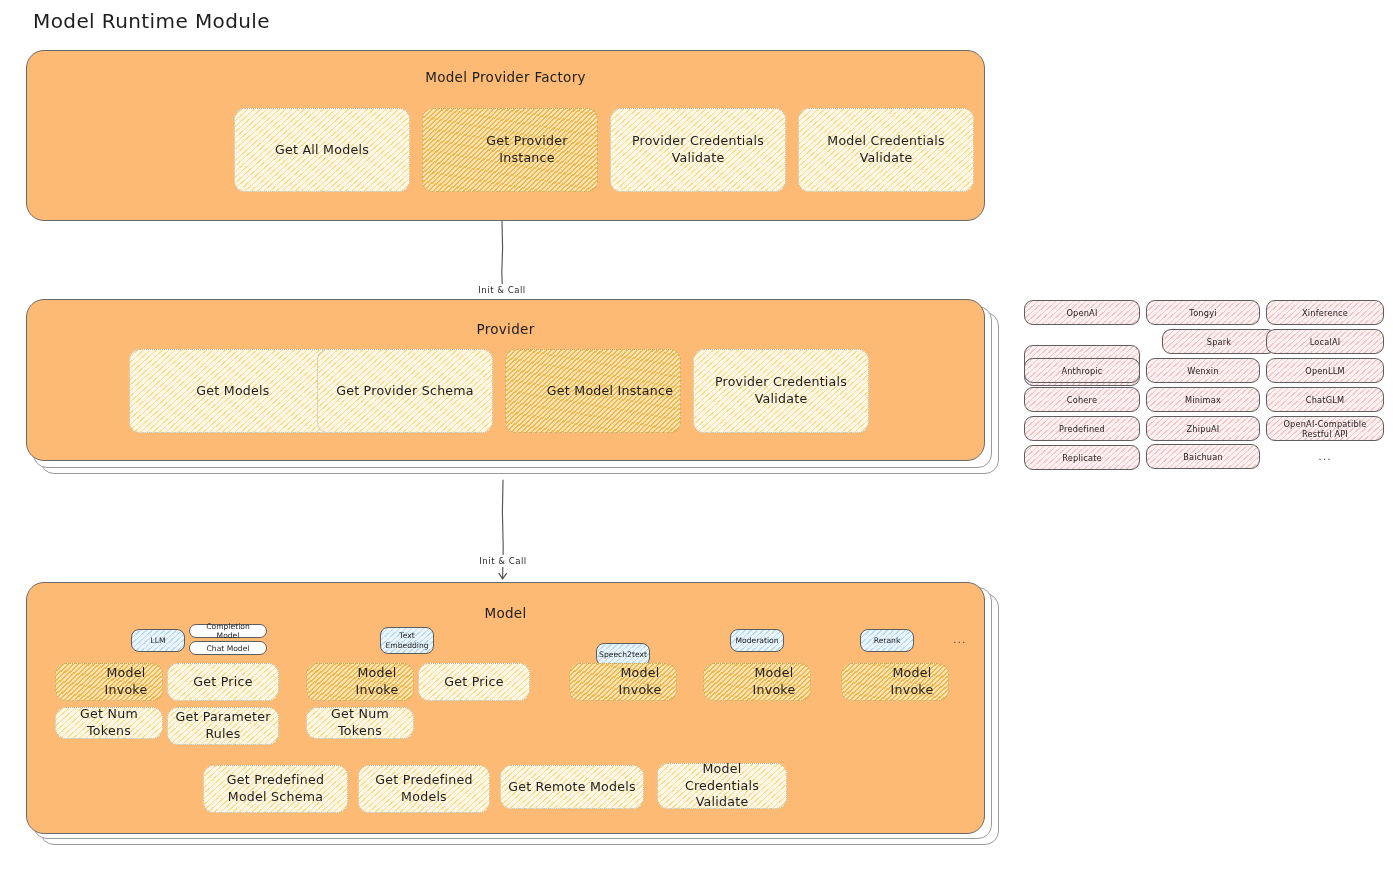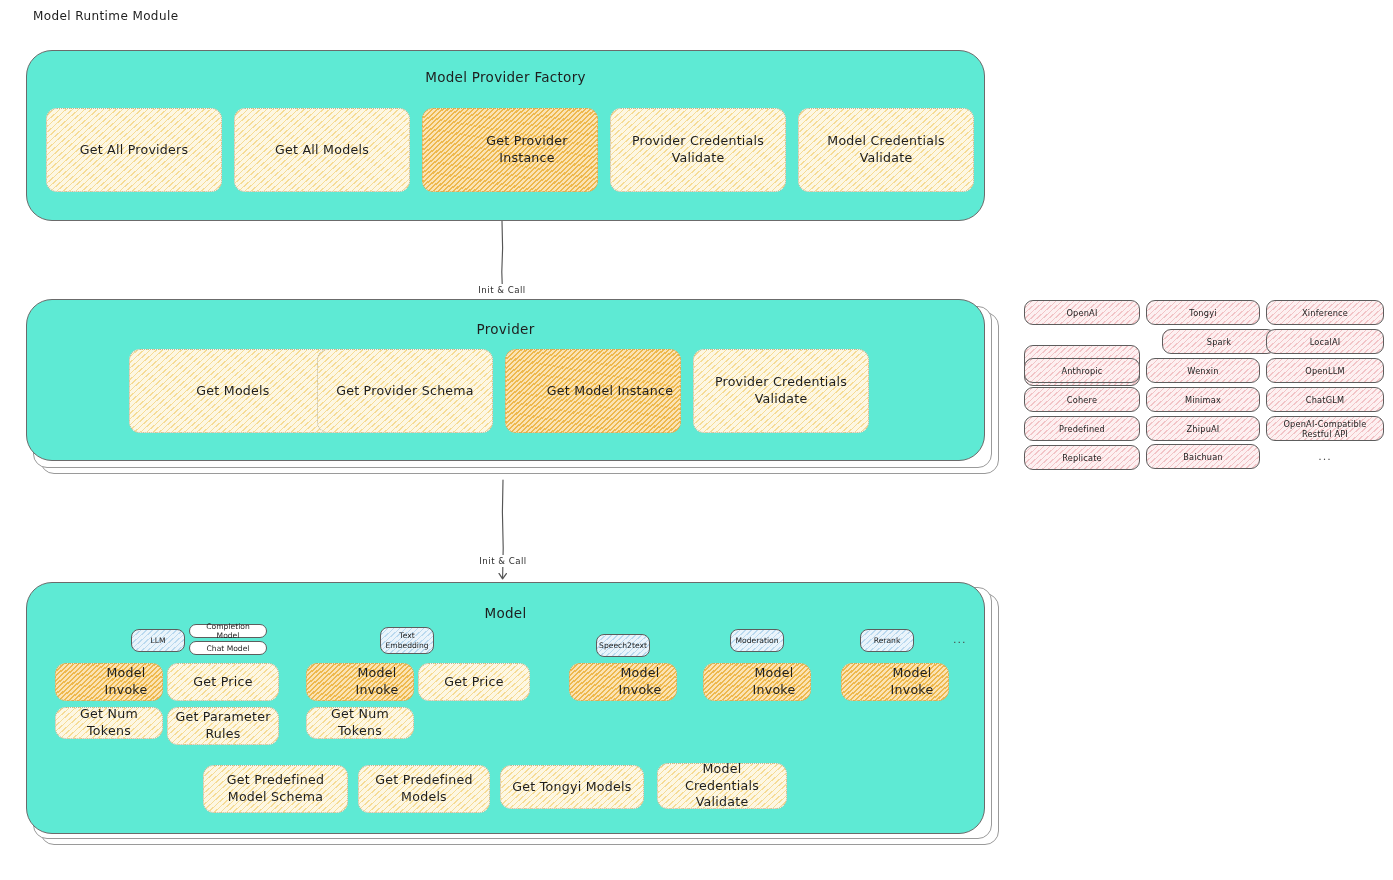--- a/index.html
+++ b/index.html
@@ -13,30 +13,30 @@
     overflow: hidden;
     color: #1e1e1e;
   }
   #canvas { position: absolute; inset: 0; }
 
   .abs { position: absolute; box-sizing: border-box; }
 
   
   .page-title {
     left: 33px; top: 9px;
-    font-size: 12px;
+    font-size: 20px;
     letter-spacing: .4px;
     color: #1e1e1e;
   }
 
   
   .group-card {
-    background: #5eead4;
+    background: #fdba74;
     border: 1.15px solid #6b6b6b;
-    border-radius: 26px;
+    border-radius: 18px;
   }
   .group-card.stack {
     background: #ffffff;
     border: 1.15px solid #9a9a9a;
     border-radius: 14px;
   }
   .group-title {
     position: absolute;
     left: 0; right: 0;
     text-align: center;
@@ -166,21 +166,20 @@
     <path d="M502,221 L502.6,248 L501.8,272 L502.4,290" fill="none" stroke="#555" stroke-width="1.15" stroke-linecap="round" marker-end="url(#arrowhead)"></path>
     <path d="M503,480 L502.4,512 L503.2,548 L502.6,578" fill="none" stroke="#555" stroke-width="1.15" stroke-linecap="round" marker-end="url(#arrowhead)"></path>
   </svg>
 
   <div class="abs conn-label" style="left:502px; top:252px;">Init &amp; Call</div>
   <div class="abs conn-label" style="left:503px; top:523px;">Init &amp; Call</div>
 
   <div class="abs group-card" style="left:26px; top:50px; width:959px; height:171px;">
     <div class="group-title" style="top:18px;">Model Provider Factory</div>
 
-    <div class="abs node" style="left:19px;  top:57px; width:176px; height:84px;">Get All Providers</div>
     <div class="abs node" style="left:207px; top:57px; width:176px; height:84px;">Get All Models</div>
     <div class="abs node hi" style="left:395px; top:57px; width:176px; height:84px;">Get Provider Instance</div>
     <div class="abs node" style="left:583px; top:57px; width:176px; height:84px;">Provider Credentials Validate</div>
     <div class="abs node" style="left:771px; top:57px; width:176px; height:84px;">Model Credentials Validate</div>
   </div>
 
   <div class="abs group-card stack" style="left:40px; top:312px; width:959px; height:162px; z-index:1;"></div>
   <div class="abs group-card stack" style="left:33px; top:306px; width:959px; height:162px; z-index:2;"></div>
 
   <div class="abs group-card" style="left:26px; top:299px; width:959px; height:162px; z-index:3;">
@@ -230,30 +229,30 @@
     <div class="abs node" style="left:140px; top:80px;  width:112px; height:38px;">Get Price</div>
     <div class="abs node" style="left:28px;  top:124px; width:108px; height:32px;">Get Num Tokens</div>
     <div class="abs node" style="left:140px; top:124px; width:112px; height:38px;">Get Parameter Rules</div>
 
     <div class="abs badge-blue" style="left:353px; top:44px; width:54px; height:27px;">Text Embedding</div>
 
     <div class="abs node hi" style="left:279px; top:80px;  width:108px; height:38px;">Model Invoke</div>
     <div class="abs node" style="left:391px; top:80px;  width:112px; height:38px;">Get Price</div>
     <div class="abs node" style="left:279px; top:124px; width:108px; height:32px;">Get Num Tokens</div>
 
-    <div class="abs badge-blue" style="left:569px; top:51px; width:54px; height:23px;">Speech2text</div>
+    <div class="abs badge-blue" style="left:569px; top:60px; width:54px; height:23px;">Speech2text</div>
     <div class="abs node hi" style="left:542px; top:80px; width:108px; height:38px;">Model Invoke</div>
 
     <div class="abs badge-blue" style="left:703px; top:46px; width:54px; height:23px;">Moderation</div>
     <div class="abs node hi" style="left:676px; top:80px; width:108px; height:38px;">Model Invoke</div>
 
     <div class="abs badge-blue" style="left:833px; top:46px; width:54px; height:23px;">Rerank</div>
     <div class="abs node hi" style="left:814px; top:80px; width:108px; height:38px;">Model Invoke</div>
 
     <div class="abs dots-small" style="left:926px; top:50px;">...</div>
 
     <div class="abs node" style="left:176px; top:182px; width:145px; height:48px;">Get Predefined Model Schema</div>
     <div class="abs node" style="left:331px; top:182px; width:132px; height:48px;">Get Predefined Models</div>
-    <div class="abs node" style="left:473px; top:182px; width:144px; height:44px;">Get Tongyi Models</div>
+    <div class="abs node" style="left:473px; top:182px; width:144px; height:44px;">Get Remote Models</div>
     <div class="abs node" style="left:630px; top:180px; width:130px; height:46px;">Model Credentials Validate</div>
   </div>
 
 </div>
 
 </body></html>

